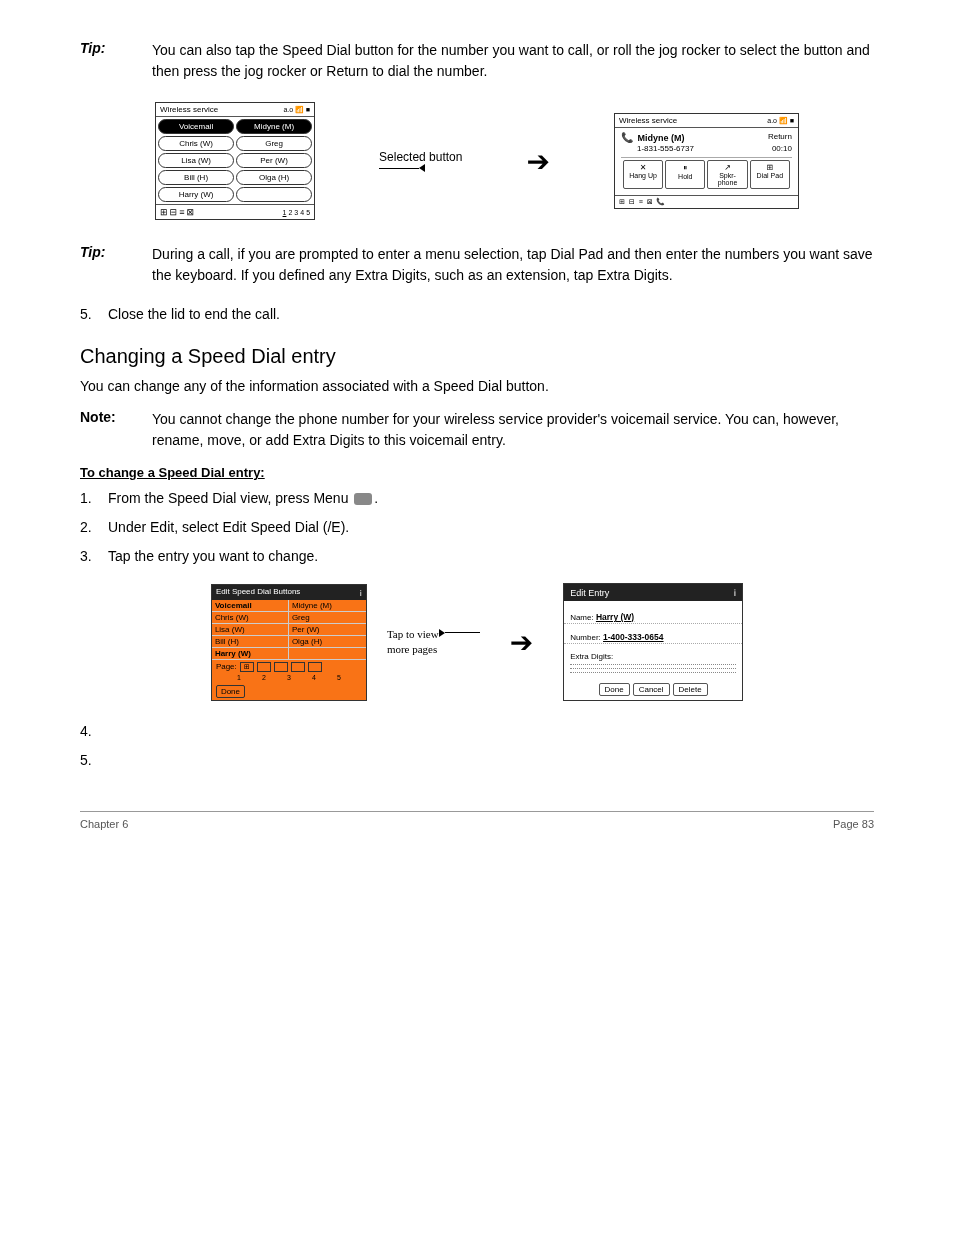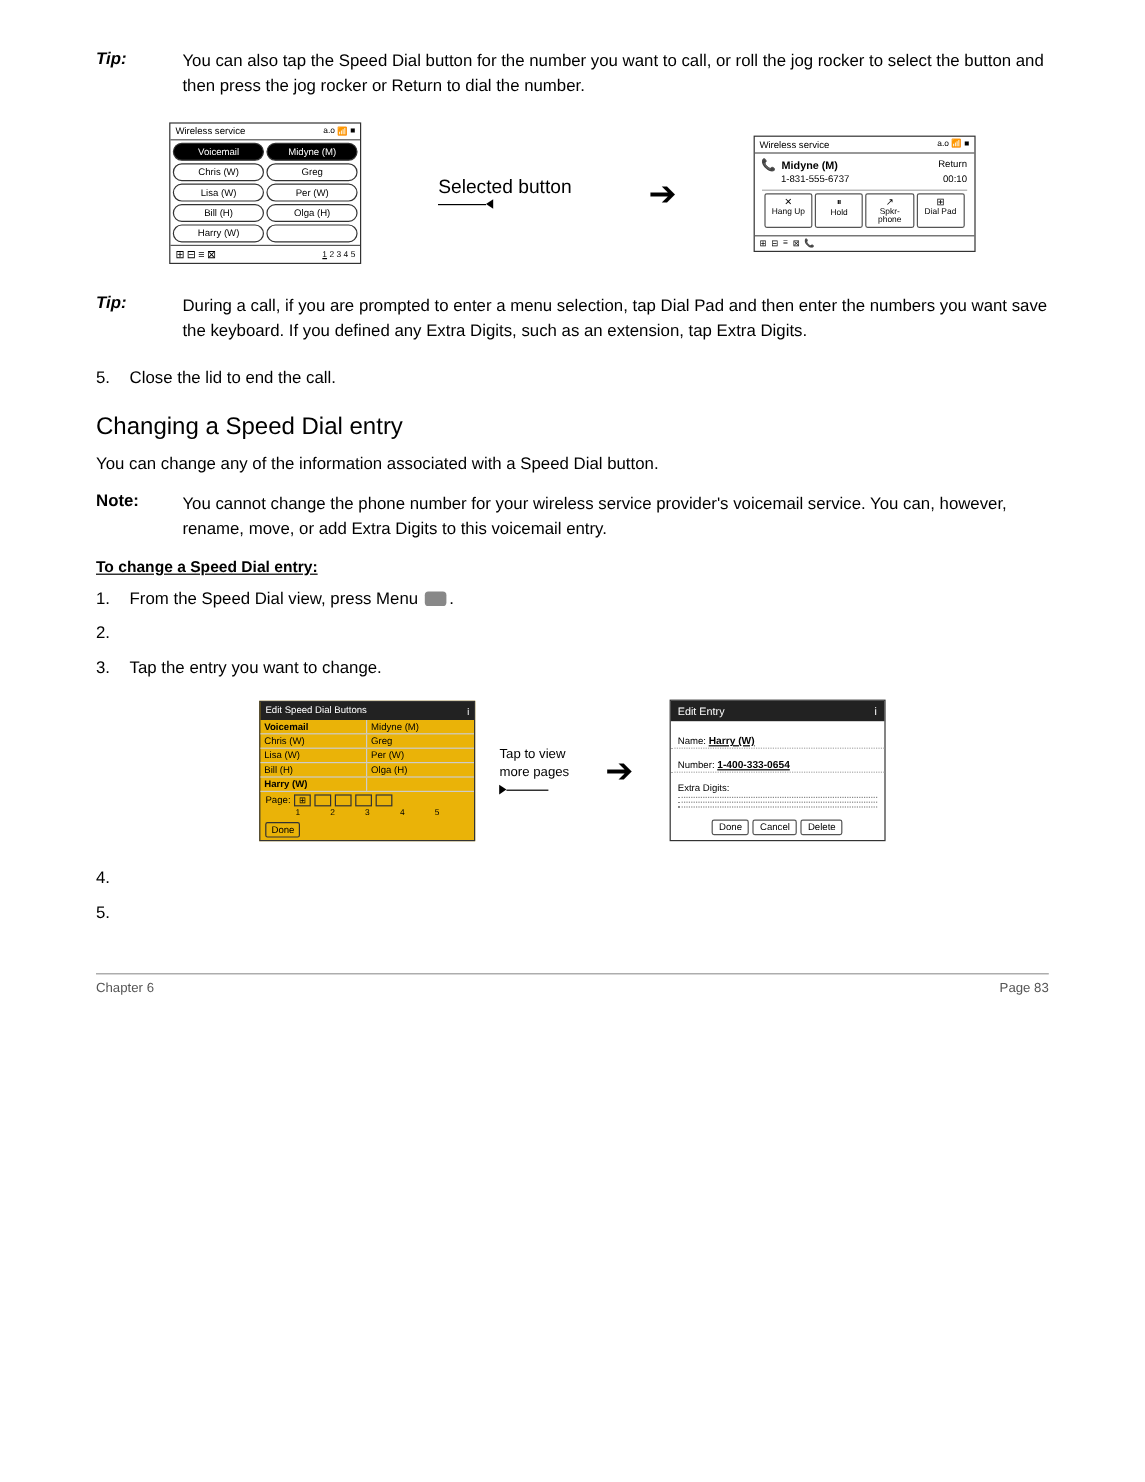--- a/index.html
+++ b/index.html
@@ -183,23 +183,23 @@
     .diagram-row2 {
       display: flex;
       align-items: center;
       justify-content: center;
       gap: 30px;
       margin: 16px 0 20px 0;
     }
 
     .edit-screen {
       border: 1.5px solid #333;
-      background: #eab308;
+      background: #f97316;
       font-size: 9px;
-      width: 180px;
+      width: 156px;
     }
     .edit-screen .es-header {
       background: #222;
       color: #fff;
       font-size: 8px;
       padding: 2px 4px;
       display: flex;
       justify-content: space-between;
     }
     .es-row {
@@ -369,21 +369,21 @@
             <span>2</span>
             <span>3</span>
             <span>4</span>
             <span>5</span>
         </div>
       </div>
     </div>
   </div>
 
   <div style="display:flex; flex-direction:column; align-items:flex-start; gap:0;">
-    <span style="font-size:16px; white-space:nowrap;">Selected button</span>
+    <span style="font-size:12px; white-space:nowrap;">Selected button</span>
     <div style="display:flex; align-items:center;">
       <div style="width:40px; height:1px; background:#000;"></div>
       <div style="width:0; height:0; border-top:4px solid transparent; border-bottom:4px solid transparent; border-right:6px solid #000;"></div>
     </div>
   </div>
 
   <div class="arrow-right">➔</div>
 
   <div class="call-screen">
     <div class="cs-header">
@@ -454,20 +454,21 @@
 </div>
 
 <div class="section-subhead">To change a Speed Dial entry:</div>
 
 <div class="numbered-step">
   <span class="step-num">1.</span>
   <span>From the Speed Dial view, press Menu <span class="inline-icon-menu"></span>.</span>
 </div>
 <div class="numbered-step">
   <span class="step-num">2.</span>
+  <span>Under Edit, select Edit Speed Dial (/E).</span>
 </div>
 <div class="numbered-step">
   <span class="step-num">3.</span>
   <span>Tap the entry you want to change.</span>
 </div>
 
 <div class="diagram-row2">
 
   <div class="edit-screen">
     <div class="es-header">
@@ -507,21 +508,21 @@
         <span>1</span>
         <span>2</span>
         <span>3</span>
         <span>4</span>
         <span>5</span>
         <span></span>
     </div>
     <div class="done-btn">Done</div>
   </div>
 
-  <div style="display:flex; flex-direction:column; align-items:flex-start; font-size:11px; margin-left:-10px;">
+  <div style="display:flex; flex-direction:row; align-items:flex-start; font-size:11px; margin-left:-10px;font-family:Liberation Serif, serif;">
     <span style="white-space:pre-line; line-height:1.4; font-size:11px;">Tap to view
 more pages</span>
     <div style="display:flex; align-items:center; margin-top:2px;">
       <div style="width:0; height:0; border-top:4px solid transparent; border-bottom:4px solid transparent; border-left:6px solid #000;"></div>
       <div style="width:35px; height:1px; background:#000;"></div>
     </div>
   </div>
 
   <div class="arrow-right">➔</div>
 

